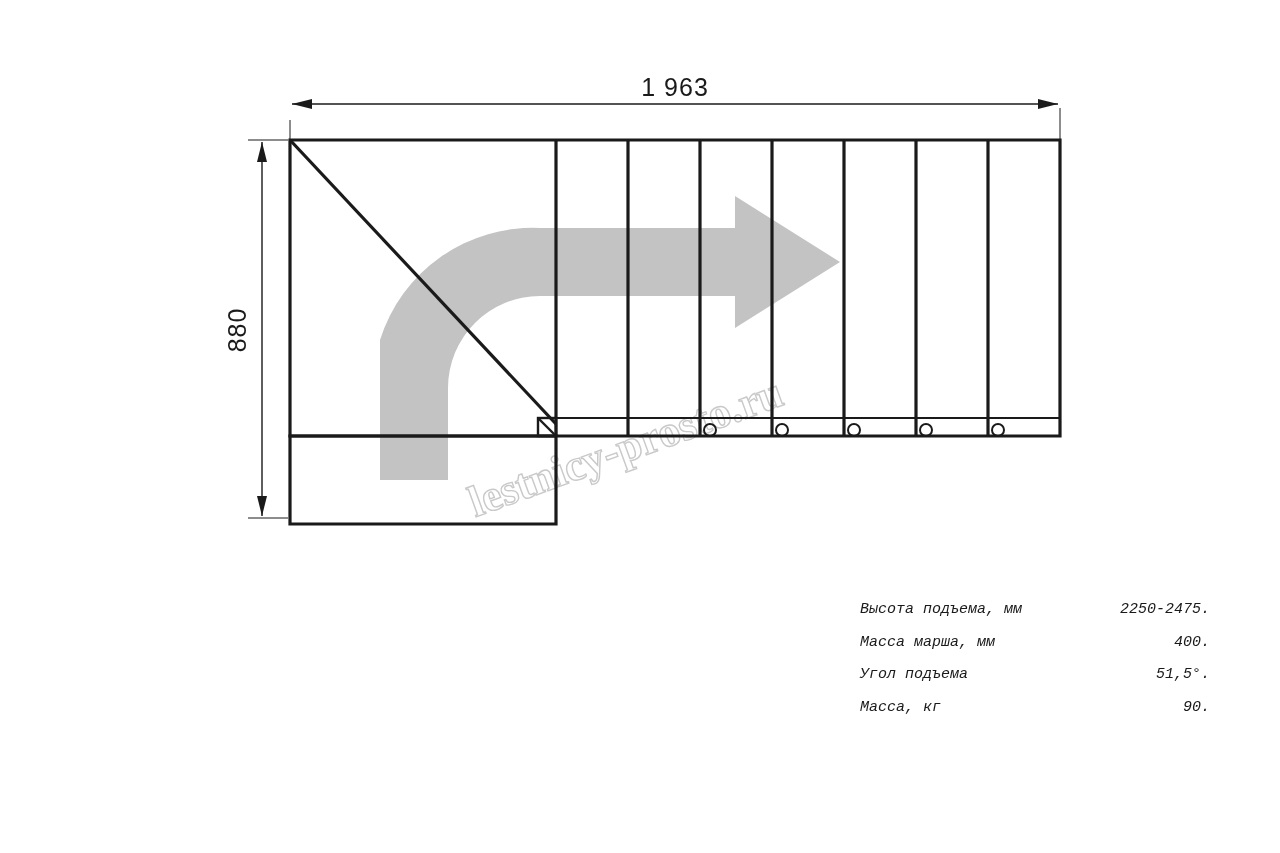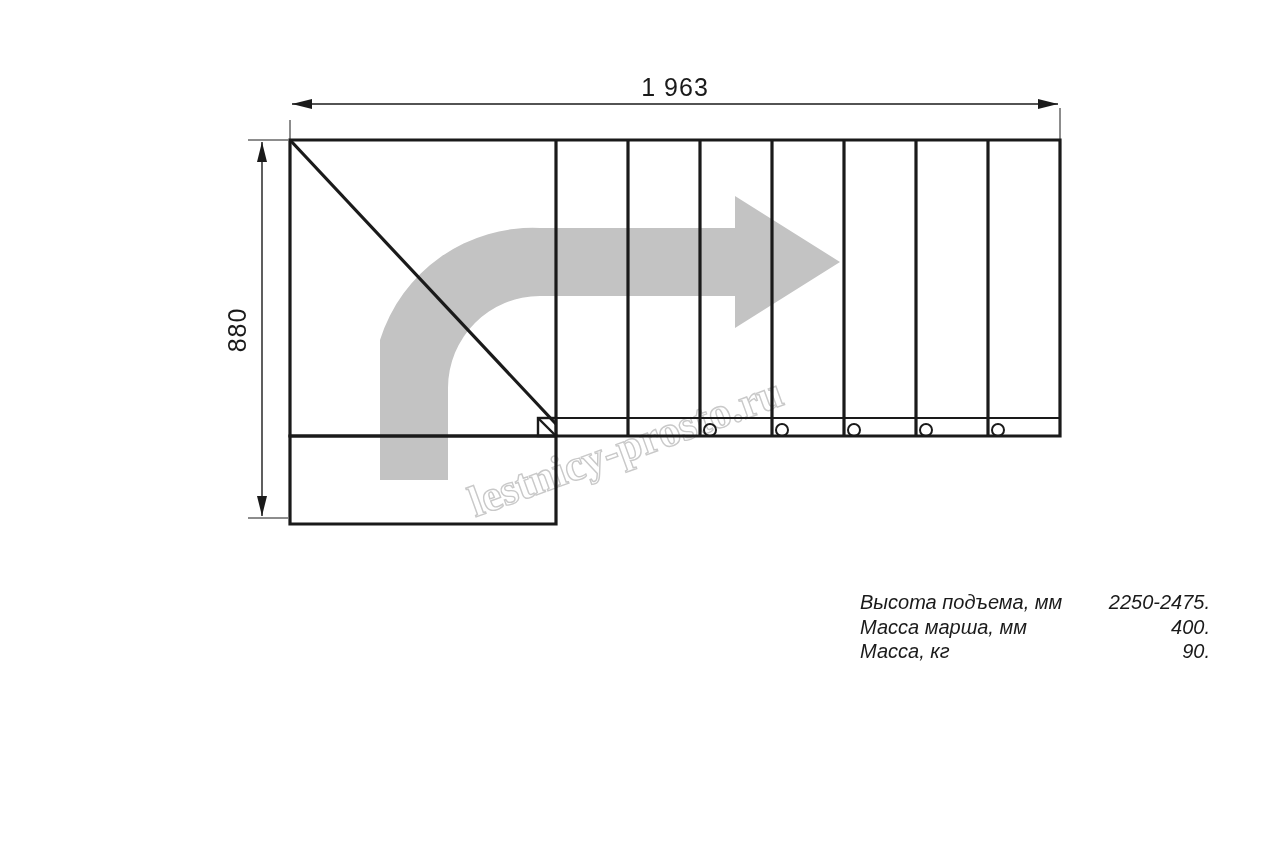--- a/index.html
+++ b/index.html
@@ -30,38 +30,39 @@
     font-family: "Liberation Sans", sans-serif;
     font-size: 25px;
     fill: #1a1a1a;
     letter-spacing: 1px;
   }
   .spec-table {
     position: absolute;
     left: 860px;
     top: 590px;
     width: 350px;
-    font-family: Liberation Sans, sans-serif;
+    font-family: Liberation Mono, monospace;
     font-style: italic;
-    font-size: 20px;
+    font-size: 15px;
     color: #1a1a1a;
   }
   .spec-row {
     display: flex;
     justify-content: space-between;
     align-items: baseline;
     line-height: 24.5px;
     white-space: nowrap;
   }
   .spec-label {
     text-align: left;
   }
   .spec-value {
     text-align: center;
     padding-left: 18px;
+    margin-top: 8px;
   }
   .watermark-text {
     font-family: "Liberation Serif", serif;
     font-size: 44px;
     font-weight: bold;
     fill: none;
     stroke: #c9c9c9;
     stroke-width: 1.4px;
   }
 </style>
@@ -155,18 +156,22 @@
   <div class="spec-table">
     <div class="spec-row">
       <span class="spec-label">Высота подъема, мм</span>
       <span class="spec-value">2250-2475.</span>
     </div>
     <div class="spec-row">
       <span class="spec-label">Масса марша, мм</span>
       <span class="spec-value">400.</span>
     </div>
     <div class="spec-row">
+      <span class="spec-label">Угол подъема</span>
+      <span class="spec-value">51,5°.</span>
+    </div>
+    <div class="spec-row">
       <span class="spec-label">Масса, кг</span>
       <span class="spec-value">90.</span>
     </div>
   </div>
 
 </div>
 
 </body></html>

